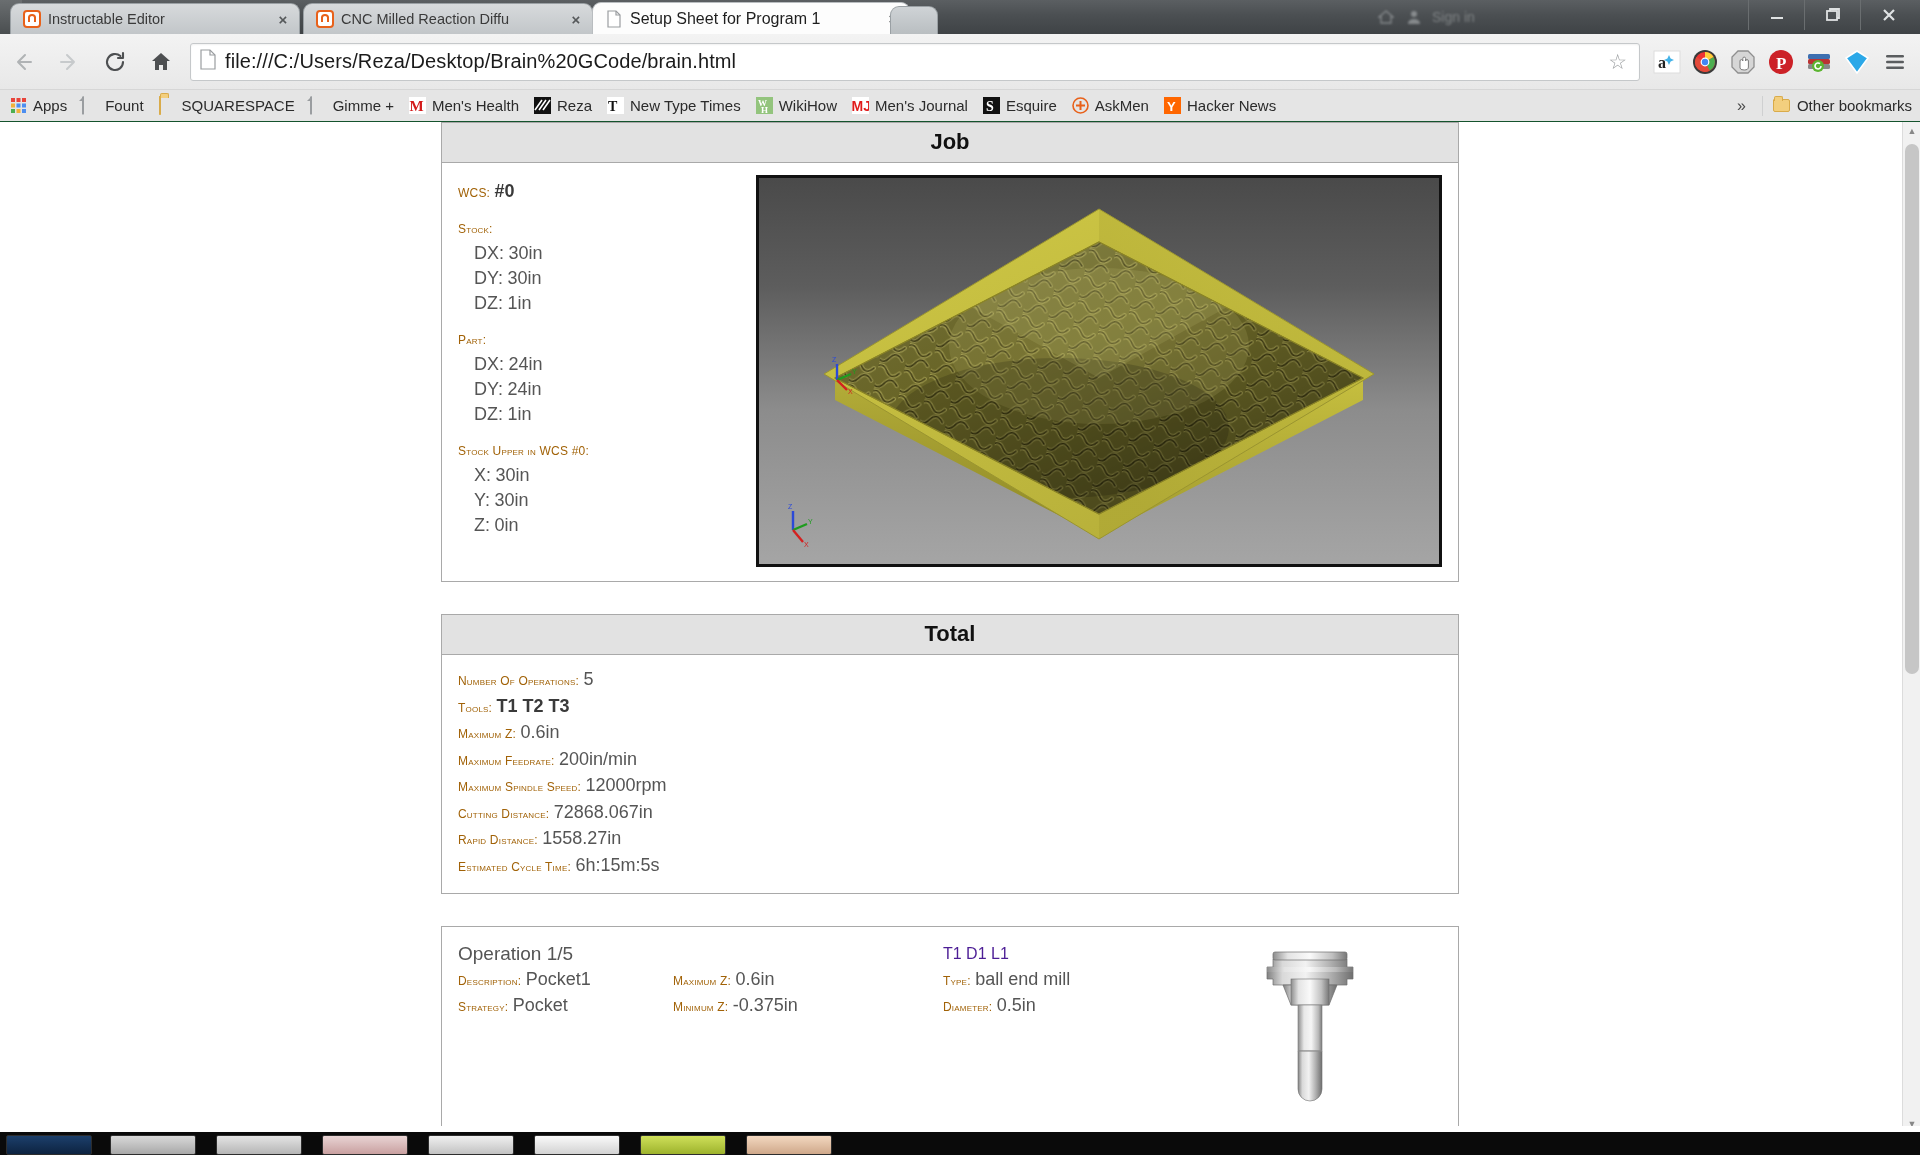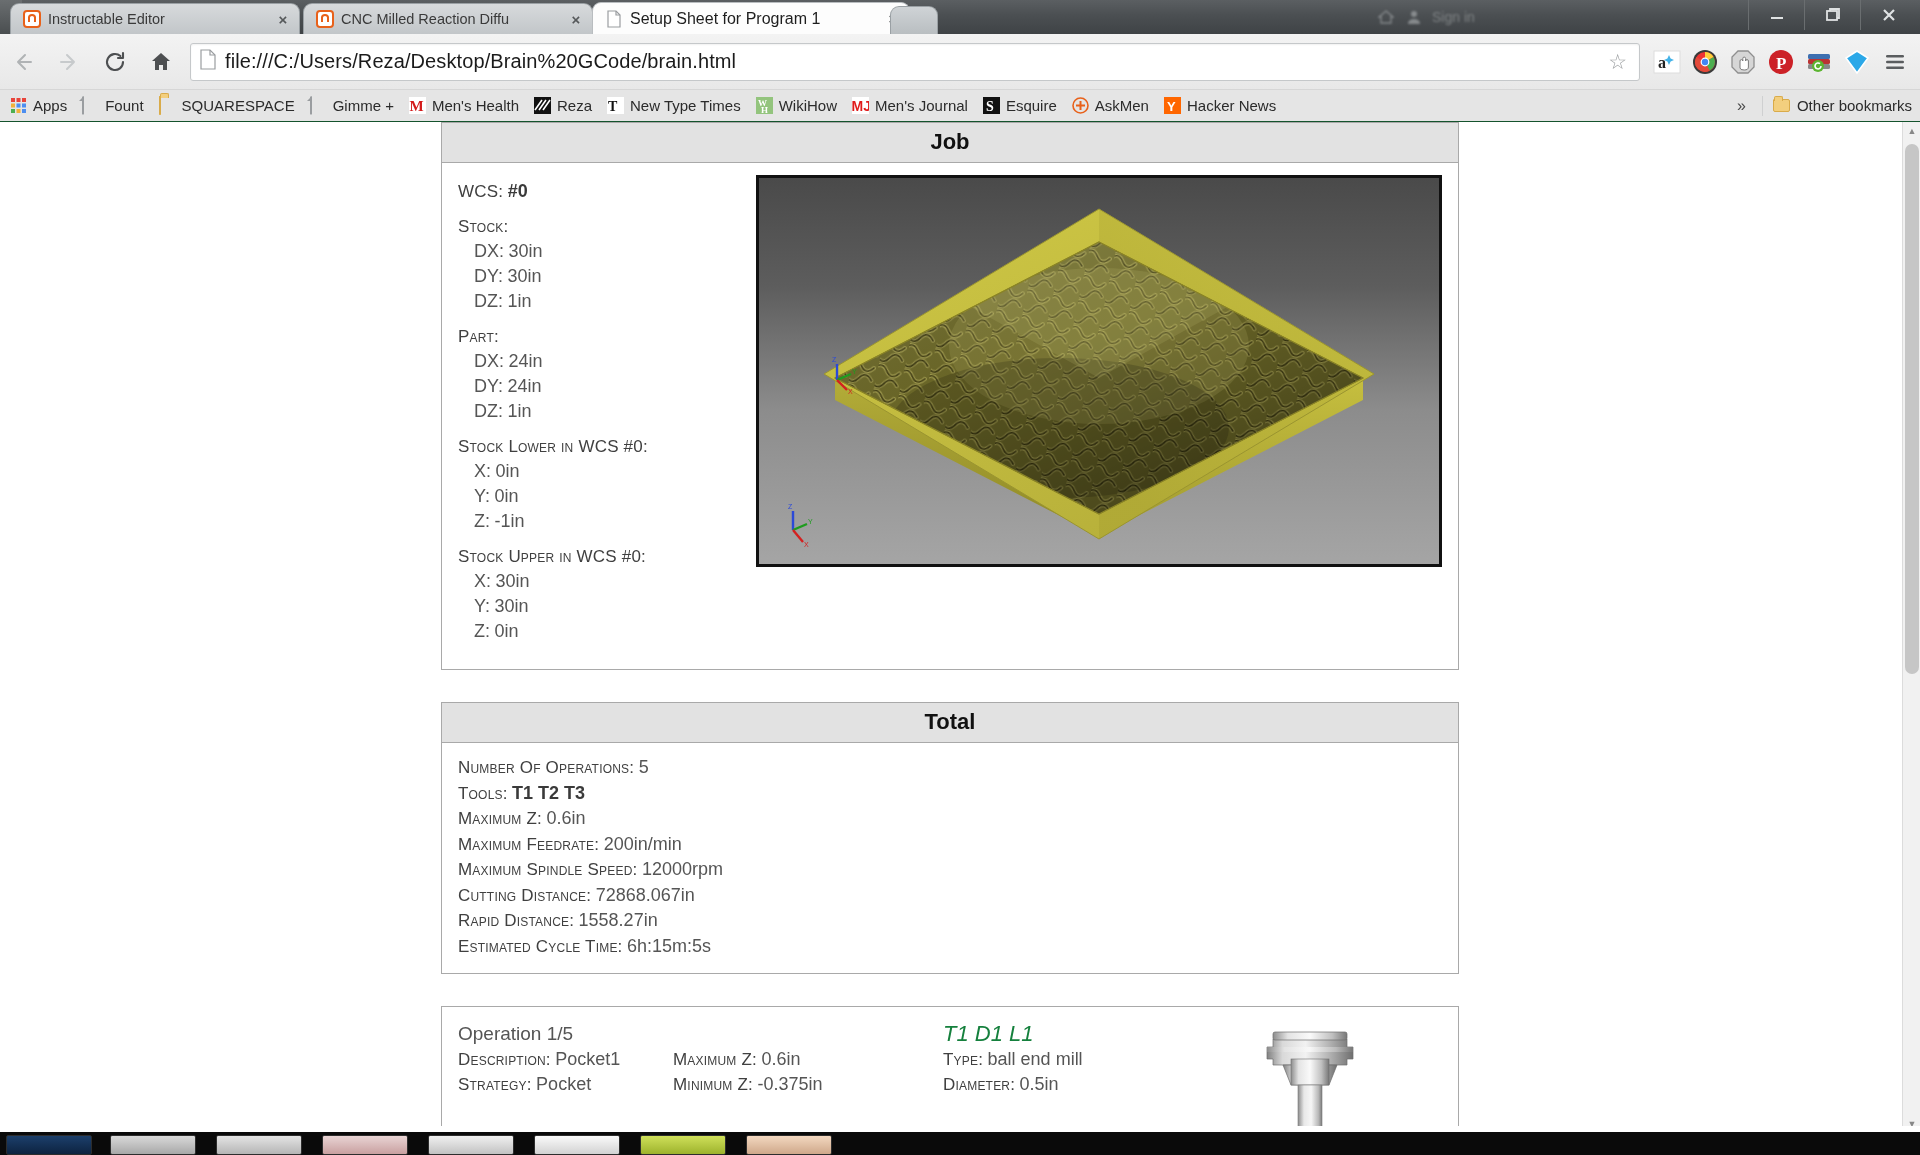--- a/index.html
+++ b/index.html
@@ -121,21 +121,21 @@
     width:1018px; margin:0 auto 32px auto; border:1px solid #a9a9a9; background:#fff;
   }
   .panel-head {
     background:#e2e2e2; border-bottom:1px solid #a9a9a9;
     text-align:center; font-size:22px; font-weight:bold; color:#111;
     padding:6px 0 7px 0; font-family:"Liberation Sans", sans-serif;
   }
   .panel-body { padding:12px 16px 14px 16px; }
 
   
-  .lbl { font-variant: small-caps; font-size:17px; color:#404040; letter-spacing:.2px; }
+  .lbl { font-variant: small-caps; font-size:12px; color:#a16207; letter-spacing:.2px; }
   .val { font-size:18px; color:#555; }
   .val.dark { color:#3a3a3a; font-weight:bold; }
   .row { line-height:24px; white-space:nowrap; }
   .row.indent { padding-left:16px; }
   .blk { margin-bottom:11px; }
 
   .job-flex { display:flex; align-items:flex-start; }
   .job-left { width:320px; padding-top:4px; }
   .render-wrap {
     width:686px; height:392px; border:3px solid #111; position:relative; overflow:hidden; flex:none;
@@ -149,21 +149,21 @@
   .total-row { line-height:24.5px; }
 
   
   .op-flex { display:flex; }
   .op-col1 { width:215px; }
   .op-col2 { width:270px; }
   .op-col3 { width:235px; }
   .op-col4 { flex:1; display:flex; justify-content:center; align-items:flex-start; padding-top:6px;}
   .op-title { font-size:19px; color:#555; line-height:26px; }
   .op-row { line-height:24px; white-space:nowrap; }
-  .toolhdr { font-size:22px; color:#15803d; line-height:26px;font-style:italic; }
+  .toolhdr { font-size:16px; color:#4c1d95; line-height:26px; }
 
   
   .scrollbar {
     position:absolute; right:0; top:122px; width:18px; height:1010px;
     background:#f1f1f1; border-left:1px solid #dcdcdc;
   }
   .sb-arrow { width:18px; height:17px; display:flex; align-items:center; justify-content:center; color:#888; font-size:9px;}
   .sb-thumb {
     position:absolute; left:2px; top:22px; width:14px; height:530px;
     background:#c6c6c6; border-radius:7px;
@@ -509,37 +509,20 @@
                 <div class="row indent">
                   <span class="val">DY:</span>
                   <span class="val">24in</span>
                 </div>
                 <div class="row indent">
                   <span class="val">DZ:</span>
                   <span class="val">1in</span>
                 </div>
               </div>
 
-              <div class="blk">
-                <div class="row">
-                  <span class="lbl">Stock Lower in WCS #0:</span>
-                </div>
-                <div class="row indent">
-                  <span class="val">X:</span>
-                  <span class="val">0in</span>
-                </div>
-                <div class="row indent">
-                  <span class="val">Y:</span>
-                  <span class="val">0in</span>
-                </div>
-                <div class="row indent">
-                  <span class="val">Z:</span>
-                  <span class="val">-1in</span>
-                </div>
-              </div>
 
               <div class="blk">
                 <div class="row">
                   <span class="lbl">Stock Upper in WCS #0:</span>
                 </div>
                 <div class="row indent">
                   <span class="val">X:</span>
                   <span class="val">30in</span>
                 </div>
                 <div class="row indent">

